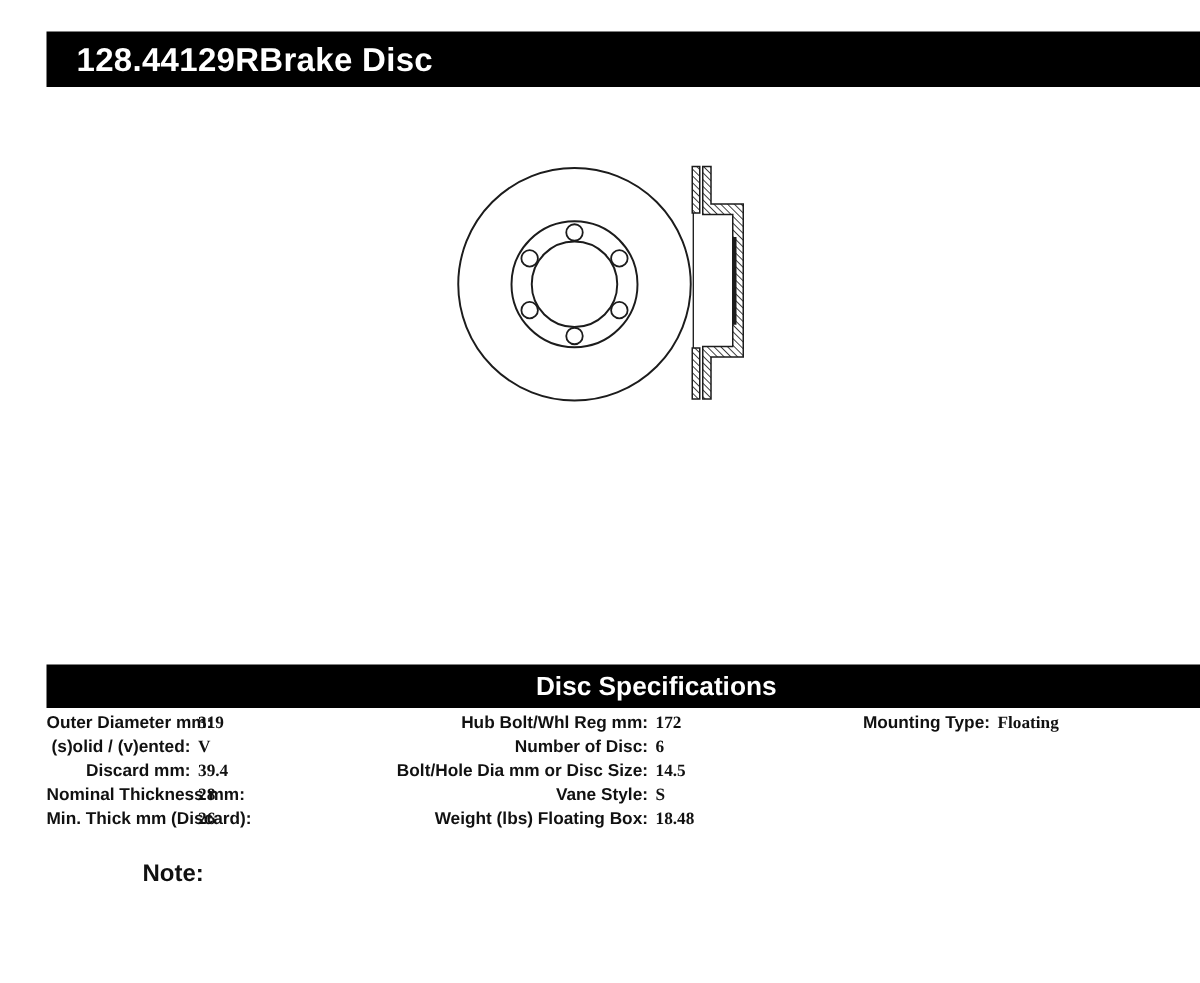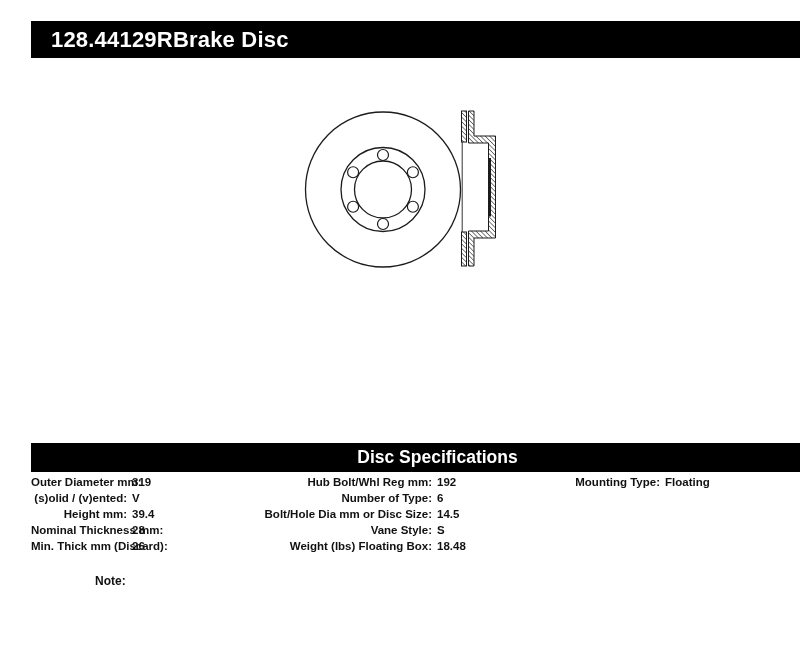--- a/index.html
+++ b/index.html
@@ -39,31 +39,31 @@
     position: absolute;
     top: 474px;
     font-size: 11.5px;
     font-weight: bold;
     line-height: 16.1px;
     white-space: nowrap;
     color: #111111;
   }
   .spec-row { display: flex; }
   .spec-label { text-align: right; display: inline-block; }
-  .spec-value { margin-left: 5px; }
+  .spec-value { margin-left: 5px; font-family: Liberation Serif, serif; }
   #col-left { left: 31px; }
   #col-left .spec-label { width: 96px; }
   #col-mid { left: 250px; }
   #col-mid .spec-label { width: 182px; }
   #col-right { left: 558px; }
   #col-right .spec-label { width: 102px; }
   #note {
     position: absolute;
     left: 95px; top: 574px;
-    font-size: 12px;
+    font-size: 16px;
     font-weight: bold;
     color: #111111;
   }
 </style>
 </head>
 <body>
 
 <header id="header-bar" class="black-bar">
   <span>128.44129R</span>
   <span>Brake Disc</span>
@@ -111,40 +111,40 @@
 <div id="col-left" class="spec-col">
   <div class="spec-row">
     <span class="spec-label">Outer Diameter mm:</span>
     <span class="spec-value">319</span>
   </div>
   <div class="spec-row">
     <span class="spec-label">(s)olid / (v)ented:</span>
     <span class="spec-value">V</span>
   </div>
   <div class="spec-row">
-    <span class="spec-label">Height mm:</span>
+    <span class="spec-label">Discard mm:</span>
     <span class="spec-value">39.4</span>
   </div>
   <div class="spec-row">
     <span class="spec-label">Nominal Thickness mm:</span>
     <span class="spec-value">28</span>
   </div>
   <div class="spec-row">
     <span class="spec-label">Min. Thick mm (Discard):</span>
     <span class="spec-value">26</span>
   </div>
 </div>
 
 <div id="col-mid" class="spec-col">
   <div class="spec-row">
     <span class="spec-label">Hub Bolt/Whl Reg mm:</span>
-    <span class="spec-value">192</span>
+    <span class="spec-value">172</span>
   </div>
   <div class="spec-row">
-    <span class="spec-label">Number of Type:</span>
+    <span class="spec-label">Number of Disc:</span>
     <span class="spec-value">6</span>
   </div>
   <div class="spec-row">
     <span class="spec-label">Bolt/Hole Dia mm or Disc Size:</span>
     <span class="spec-value">14.5</span>
   </div>
   <div class="spec-row">
     <span class="spec-label">Vane Style:</span>
     <span class="spec-value">S</span>
   </div>

